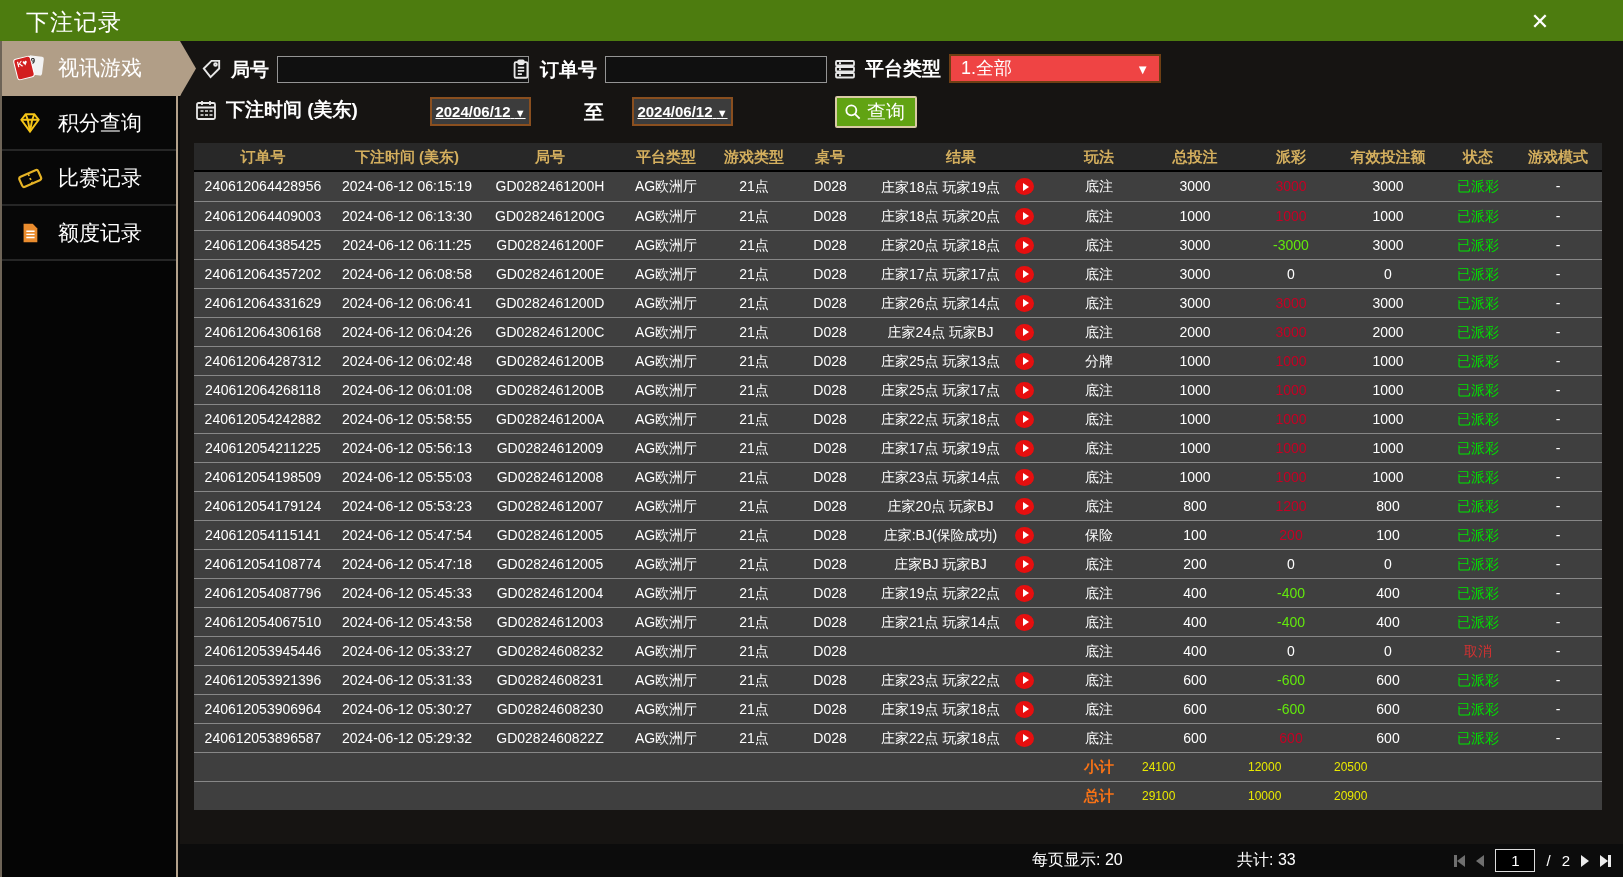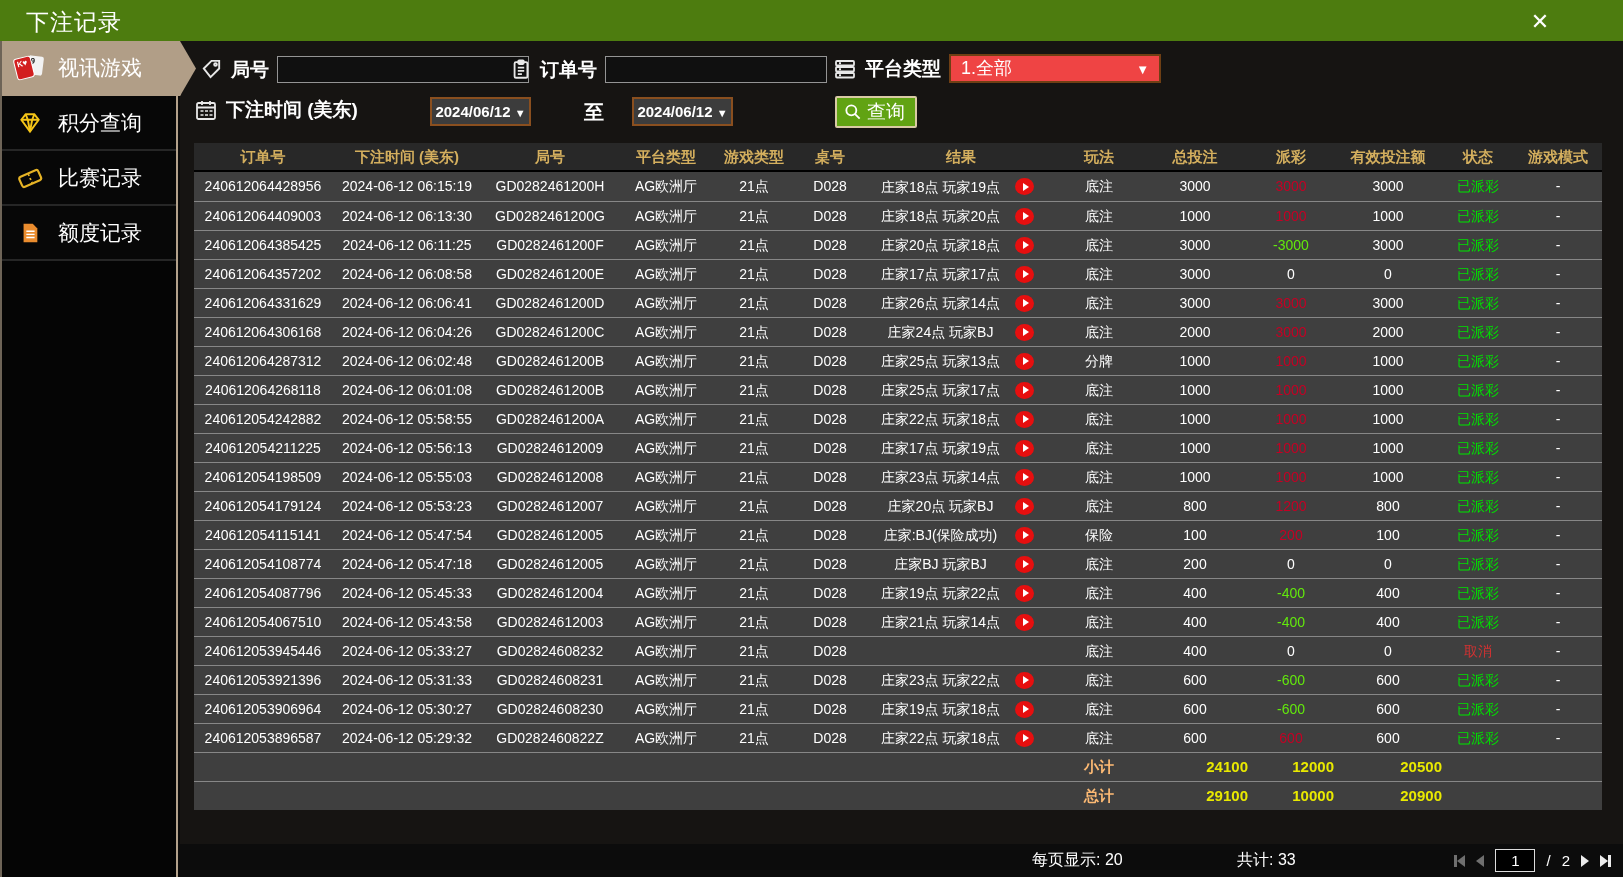--- a/index.html
+++ b/index.html
@@ -42,21 +42,21 @@
   .grp-round    { left:20px;  top:15px; }
   .grp-order    { left:330px; top:15px; }
   .grp-platform { left:653px; top:13px; }
   .grp-time     { left:14px;  top:56px; }
   .txt-input { height:27px; background:#101010; border:1px solid #949494; color:#fff; font-size:15px; padding:0 6px; }
   .inp-round { width:252px; } .inp-order { width:222px; }
   .select-box { position:relative; width:212px; height:29px; background:#ef4444; border:2px solid #6f3f14;
     color:#fff; font-size:18px; line-height:25px; padding-left:10px; cursor:pointer; }
   .select-box .caret { position:absolute; right:10px; top:1px; font-size:13px; color:#fff; }
   .date-btn { position:absolute; width:101px; height:29px; background:#3c3c3c; border:2px solid #8a4f1f;
-    color:#fff; font-size:15px; font-weight:bold; text-align:center; line-height:25px; cursor:pointer; }
+    color:#fff; font-size:15px; font-weight:bold; text-align:center; line-height:25px; cursor:pointer;text-decoration:underline; }
   .date-from { left:250px; top:56px; } .date-to { left:452px; top:56px; }
   .date-btn .caret { font-size:11px; }
   .to-label { position:absolute; left:404px; top:58px; font-size:20px; font-weight:bold; color:#fff; }
   .query-btn { position:absolute; left:655px; top:55px; height:32px; padding:0 10px 0 6px; background:#61a313;
     border:2px solid #d9caa4; border-radius:2px; color:#fff; font-size:19px; display:flex; align-items:center; gap:4px; cursor:pointer; }
 
   
   .table { position:absolute; left:14px; top:102px; width:1408px; background:#000; }
   .thead, .trow { display:grid;
     grid-template-columns:138px 150px 136px 96px 80px 72px 190px 86px 106px 86px 108px 72px 88px; }
@@ -68,22 +68,22 @@
   .td { color:#fff; font-size:14px; text-align:center; line-height:28px; white-space:nowrap; overflow:hidden; }
   .cell-result { display:flex; align-items:center; }
   .res-text { flex:1; text-align:center; color:#fff; font-size:14px; line-height:28px; white-space:nowrap; }
   .play-icon { width:19px; height:17px; margin-right:22px; border-radius:50%; background:#e60f0f;
     flex:none; display:flex; align-items:center; justify-content:center; cursor:pointer; }
   .play-icon::before { content:""; border-left:6px solid #fff; border-top:4px solid transparent;
     border-bottom:4px solid transparent; margin-left:2px; }
   .pay-red { color:#c40024 !important; } .pay-green { color:#62e80c !important; } .pay-white { color:#fff !important; }
   .st-green { color:#00e000 !important; } .st-red { color:#d33232 !important; }
   .sumrow { height:29px; }
-  .sum-label { grid-column:8/9; color:#fdba74; font-weight:bold; font-size:15px; text-align:center; line-height:28px; }
-  .sum-v { color:#e9e900; font-weight:bold; font-size:15px; text-align:right; line-height:28px; }
+  .sum-label { grid-column:8/9; color:#f97316; font-weight:bold; font-size:15px; text-align:center; line-height:28px; }
+  .sum-v { color:#e9e900; font-weight:normal; font-size:12px; text-align:left; line-height:28px; }
   .sv1 { grid-column:9/10; } .sv2 { grid-column:10/11; } .sv3 { grid-column:11/12; }
 
   
   .footer { position:absolute; left:0; bottom:0; width:100%; height:33px; background:#0c0c0c; color:#fff; }
   .per-page { position:absolute; left:852px; top:6px; font-size:16px; }
   .total-count { position:absolute; left:1057px; top:6px; font-size:16px; }
   .pager { position:absolute; right:12px; top:5px; display:flex; align-items:center; gap:11px; }
   .pg-btn { display:flex; align-items:center; background:none; border:none; cursor:pointer; padding:0; }
   .pg-btn.dim { color:#6f6f6f; } .pg-btn.lit { color:#ececec; }
   .tri-l { border-right:8px solid currentColor; border-top:6px solid transparent; border-bottom:6px solid transparent; }

